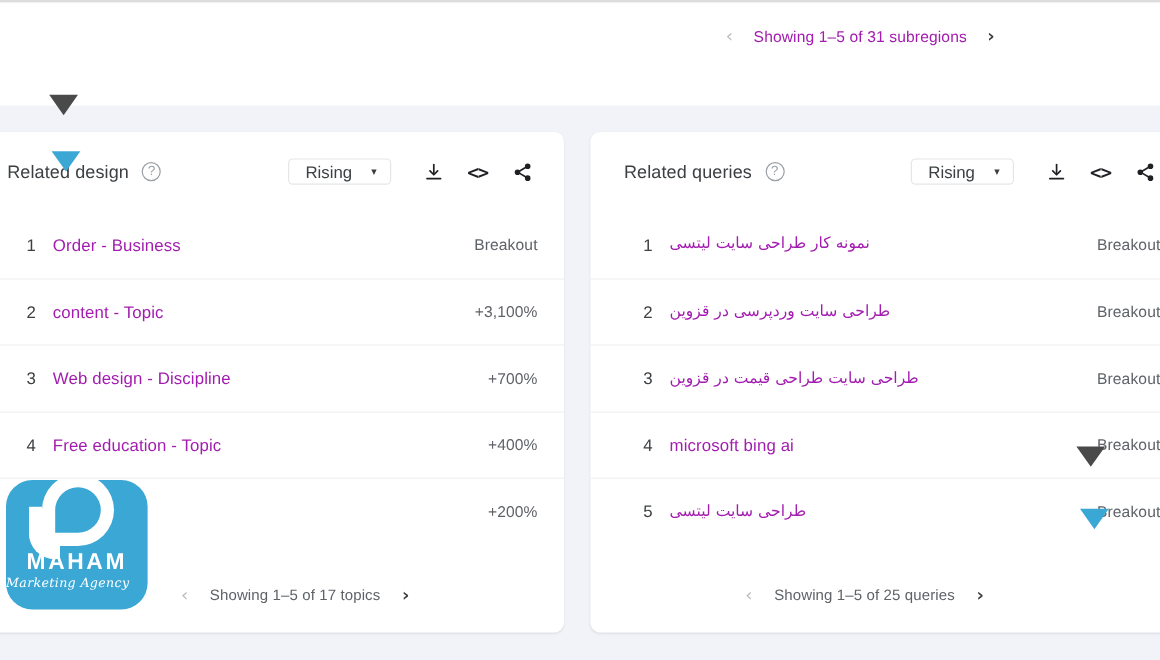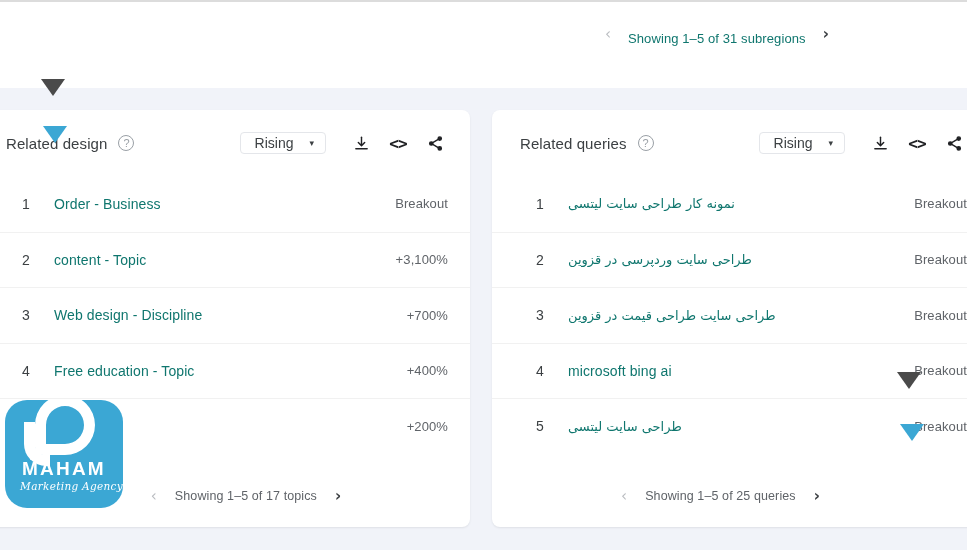--- a/index.html
+++ b/index.html
@@ -39,21 +39,21 @@
     white-space: nowrap;
   }
   .pager-arrow {
     font-family: "DejaVu Sans", sans-serif;
     font-size: 15px;
     line-height: 1;
     color: #b9bcc0;
     user-select: none;
   }
   .pager-arrow.next { color: #3c4043; font-weight: 600; }
-  .pager-label { color: #0f766e; margin-top: 8px; }
+  .pager-label { color: #a21caf; }
 
   
   .page-body {
     position: absolute;
     left: 0; top: 88px;
     width: 967px;
     height: 462px;
     background: #f1f3f9;
   }
 
@@ -141,23 +141,23 @@
   .row.first { border-top: none; }
   .rank {
     width: 30px;
     flex: none;
     text-align: right;
     font-size: 14px;
     color: #3c4043;
     letter-spacing: .2px;
   }
   .row-label {
-    margin-left: 24px;
+    margin-left: 14px;
     font-size: 14px;
-    color: #0f766e;
+    color: #a21caf;
     letter-spacing: .1px;
     white-space: nowrap;
     overflow: hidden;
   }
   .row-label.rtl {
     direction: rtl;
     font-family: "DejaVu Sans", sans-serif;
     font-size: 13px;
   }
   .row-value {
@@ -238,21 +238,21 @@
     text-align: center;
     color: #ffffff;
     font-size: 19px;
     font-weight: 700;
     letter-spacing: 2.2px;
   }
   .logo .tagline {
     position: absolute;
     left: 0; right: 0;
     top: 80px;
-    text-align: right;
+    text-align: left;
     color: #ffffff;
     font-family: "DejaVu Serif", serif;
     font-style: italic;
     font-size: 10.5px;
     letter-spacing: .3px;
   }
 </style>
 </head>
 <body>
 

